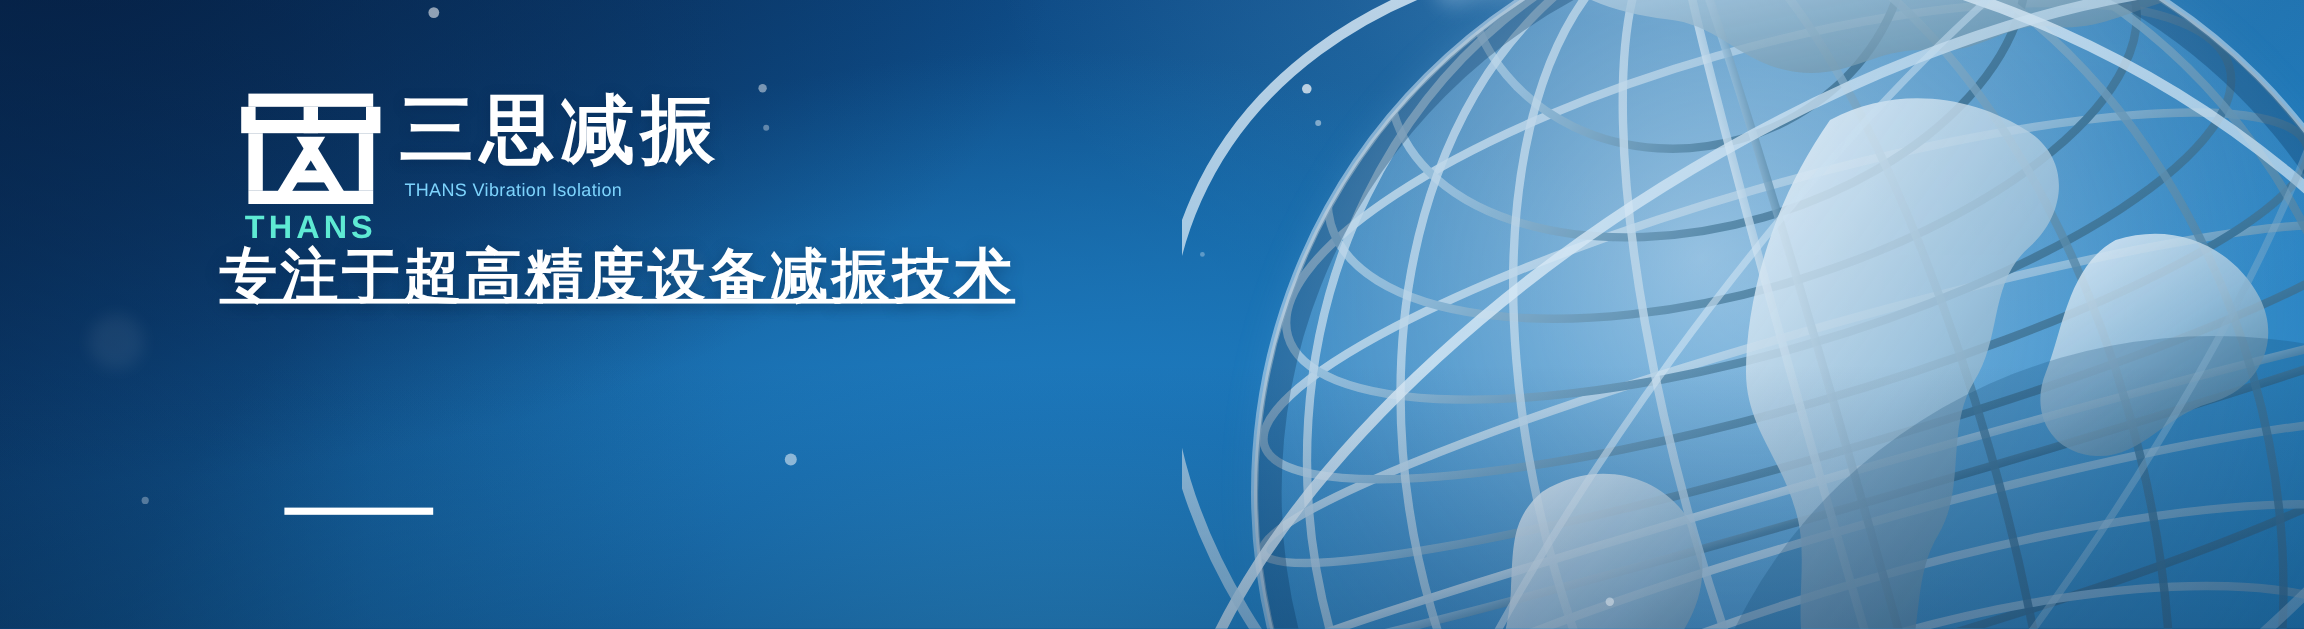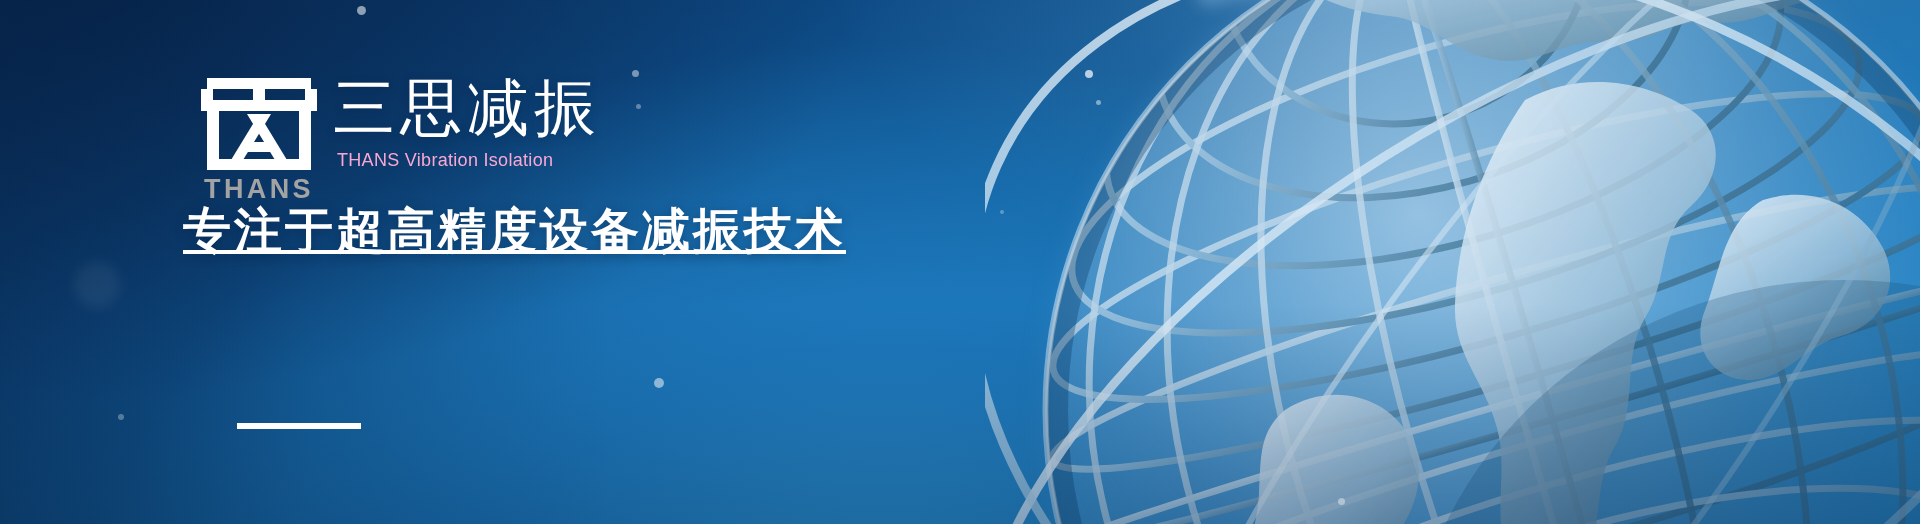--- a/index.html
+++ b/index.html
@@ -65,42 +65,42 @@
   .content{position:absolute;left:0;top:0;width:1000px;height:524px;}
 
   .brandrow{position:absolute;left:185px;top:70px;width:640px;height:116px;}
 
   .logomark{position:absolute;left:14px;top:4px;width:120px;height:100px;}
   .logomark svg{display:block;width:120px;height:100px;}
 
   .thans-word{
     position:absolute;left:0px;top:106px;width:148px;
     text-align:center;
-    color:#a3a3a3;
+    color:#5eead4;
     font-size:27px;font-weight:700;
     letter-spacing:3.4px;
     line-height:1;
     font-family:"Liberation Sans","DejaVu Sans",sans-serif;
   }
 
   .cn-brand{
     position:absolute;left:148px;top:4px;
     color:#ffffff;
-    font-size:62px;font-weight:400;
+    font-size:62px;font-weight:700;
     letter-spacing:5px;
     line-height:1.1;
     font-family:"DejaVu Sans","Liberation Sans",sans-serif;
     text-shadow:0 2px 10px rgba(3,32,68,0.35);
     white-space:nowrap;
   }
 
   .en-tagline{
     position:absolute;left:152px;top:80px;
-    color:#f9a8d4;
-    font-size:18px;font-weight:400;
+    color:#7dd3fc;
+    font-size:15px;font-weight:400;
     letter-spacing:0.3px;
     line-height:1.2;
     font-family:"Liberation Sans","DejaVu Sans",sans-serif;
     white-space:nowrap;
   }
 
   .headline{
     position:absolute;left:183px;top:202px;
     color:#ffffff;
     font-size:48px;font-weight:700;

